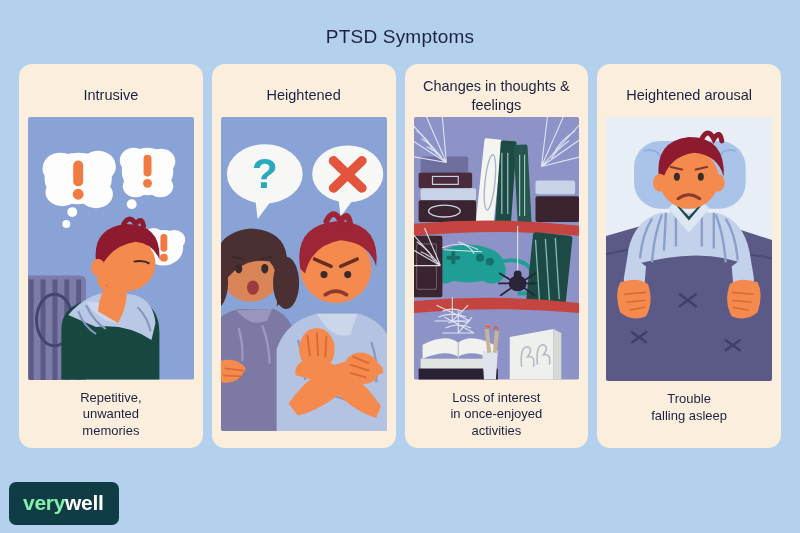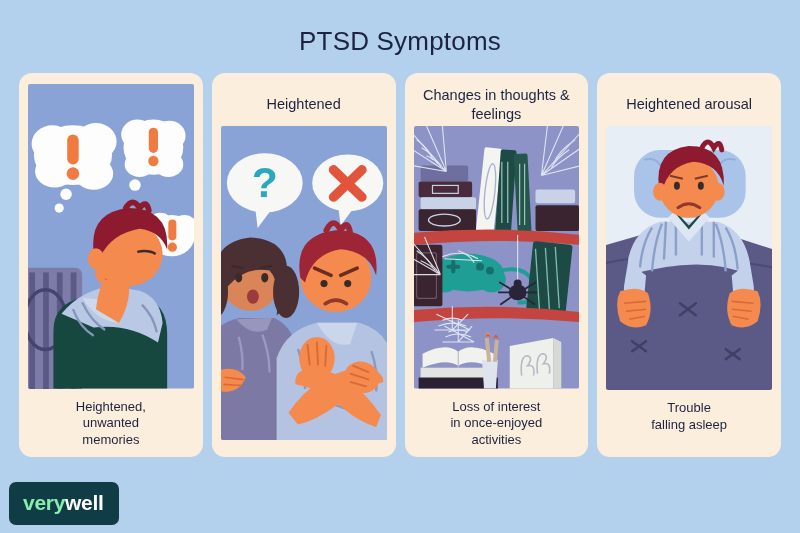--- a/index.html
+++ b/index.html
@@ -8,21 +8,21 @@
     width: 800px;
     height: 533px;
     background: #b3d1ed;
     font-family: "Liberation Sans", sans-serif;
     overflow: hidden;
     position: relative;
   }
 
   .page-title {
     text-align: center;
-    font-size: 26px;
+    font-size: 19px;
     color: #1c2340;
     font-weight: 400;
     padding-top: 26px;
     letter-spacing: 0.2px;
   }
 
   .cards {
     display: flex;
     gap: 9px;
     padding: 16px 19px 0 19px;
@@ -91,20 +91,21 @@
   .logo .well { color: #ffffff; }
 </style>
 </head>
 <body>
 
 <h1 class="page-title">PTSD Symptoms</h1>
 
 <div class="cards">
 
   <div class="card">
+    <div class="card-title">Intrusive</div>
     <div class="illus">
       <svg viewBox="0 0 170 265" preserveAspectRatio="xMidYMid slice">
         <rect width="170" height="265" fill="#8aa3d6"></rect>
 
         <rect x="-4" y="160" width="64" height="110" rx="6" fill="#7d7ba8"></rect>
         <g fill="#5b5a86">
           <rect x="2" y="164" width="5" height="102"></rect>
             <rect x="14" y="164" width="5" height="102"></rect>
           <rect x="26" y="164" width="5" height="102"></rect>
             <rect x="38" y="164" width="5" height="102"></rect>
@@ -157,21 +158,21 @@
             <path d="M80 170 L99 164"></path>
         </g>
 
         <ellipse cx="100" cy="148" rx="30" ry="28" fill="#f58a4e"></ellipse>
         <path d="M70 146 Q66 112 100 108 Q136 108 134 144 Q128 128 110 126 Q86 130 76 150 Z" fill="#8d1a2e"></path>
         <path d="M98 108 Q104 98 110 108 Q116 100 118 110" fill="none" stroke="#8d1a2e" stroke-width="5" stroke-linecap="round"></path>
         <ellipse cx="72" cy="152" rx="7" ry="9" fill="#f58a4e"></ellipse>
         <path d="M108 146 Q118 144 124 148" stroke="#3b2a2a" stroke-width="2" fill="none"></path>
       </svg>
     </div>
-    <div class="card-caption">Heightened,
+    <div class="card-caption">Repetitive,
 unwanted
 memories</div>
   </div>
 
   <div class="card">
     <div class="card-title">Heightened</div>
     <div class="illus">
       <svg viewBox="0 0 170 265" preserveAspectRatio="xMidYMid slice">
         <rect width="170" height="265" fill="#8aa3d6"></rect>
 

